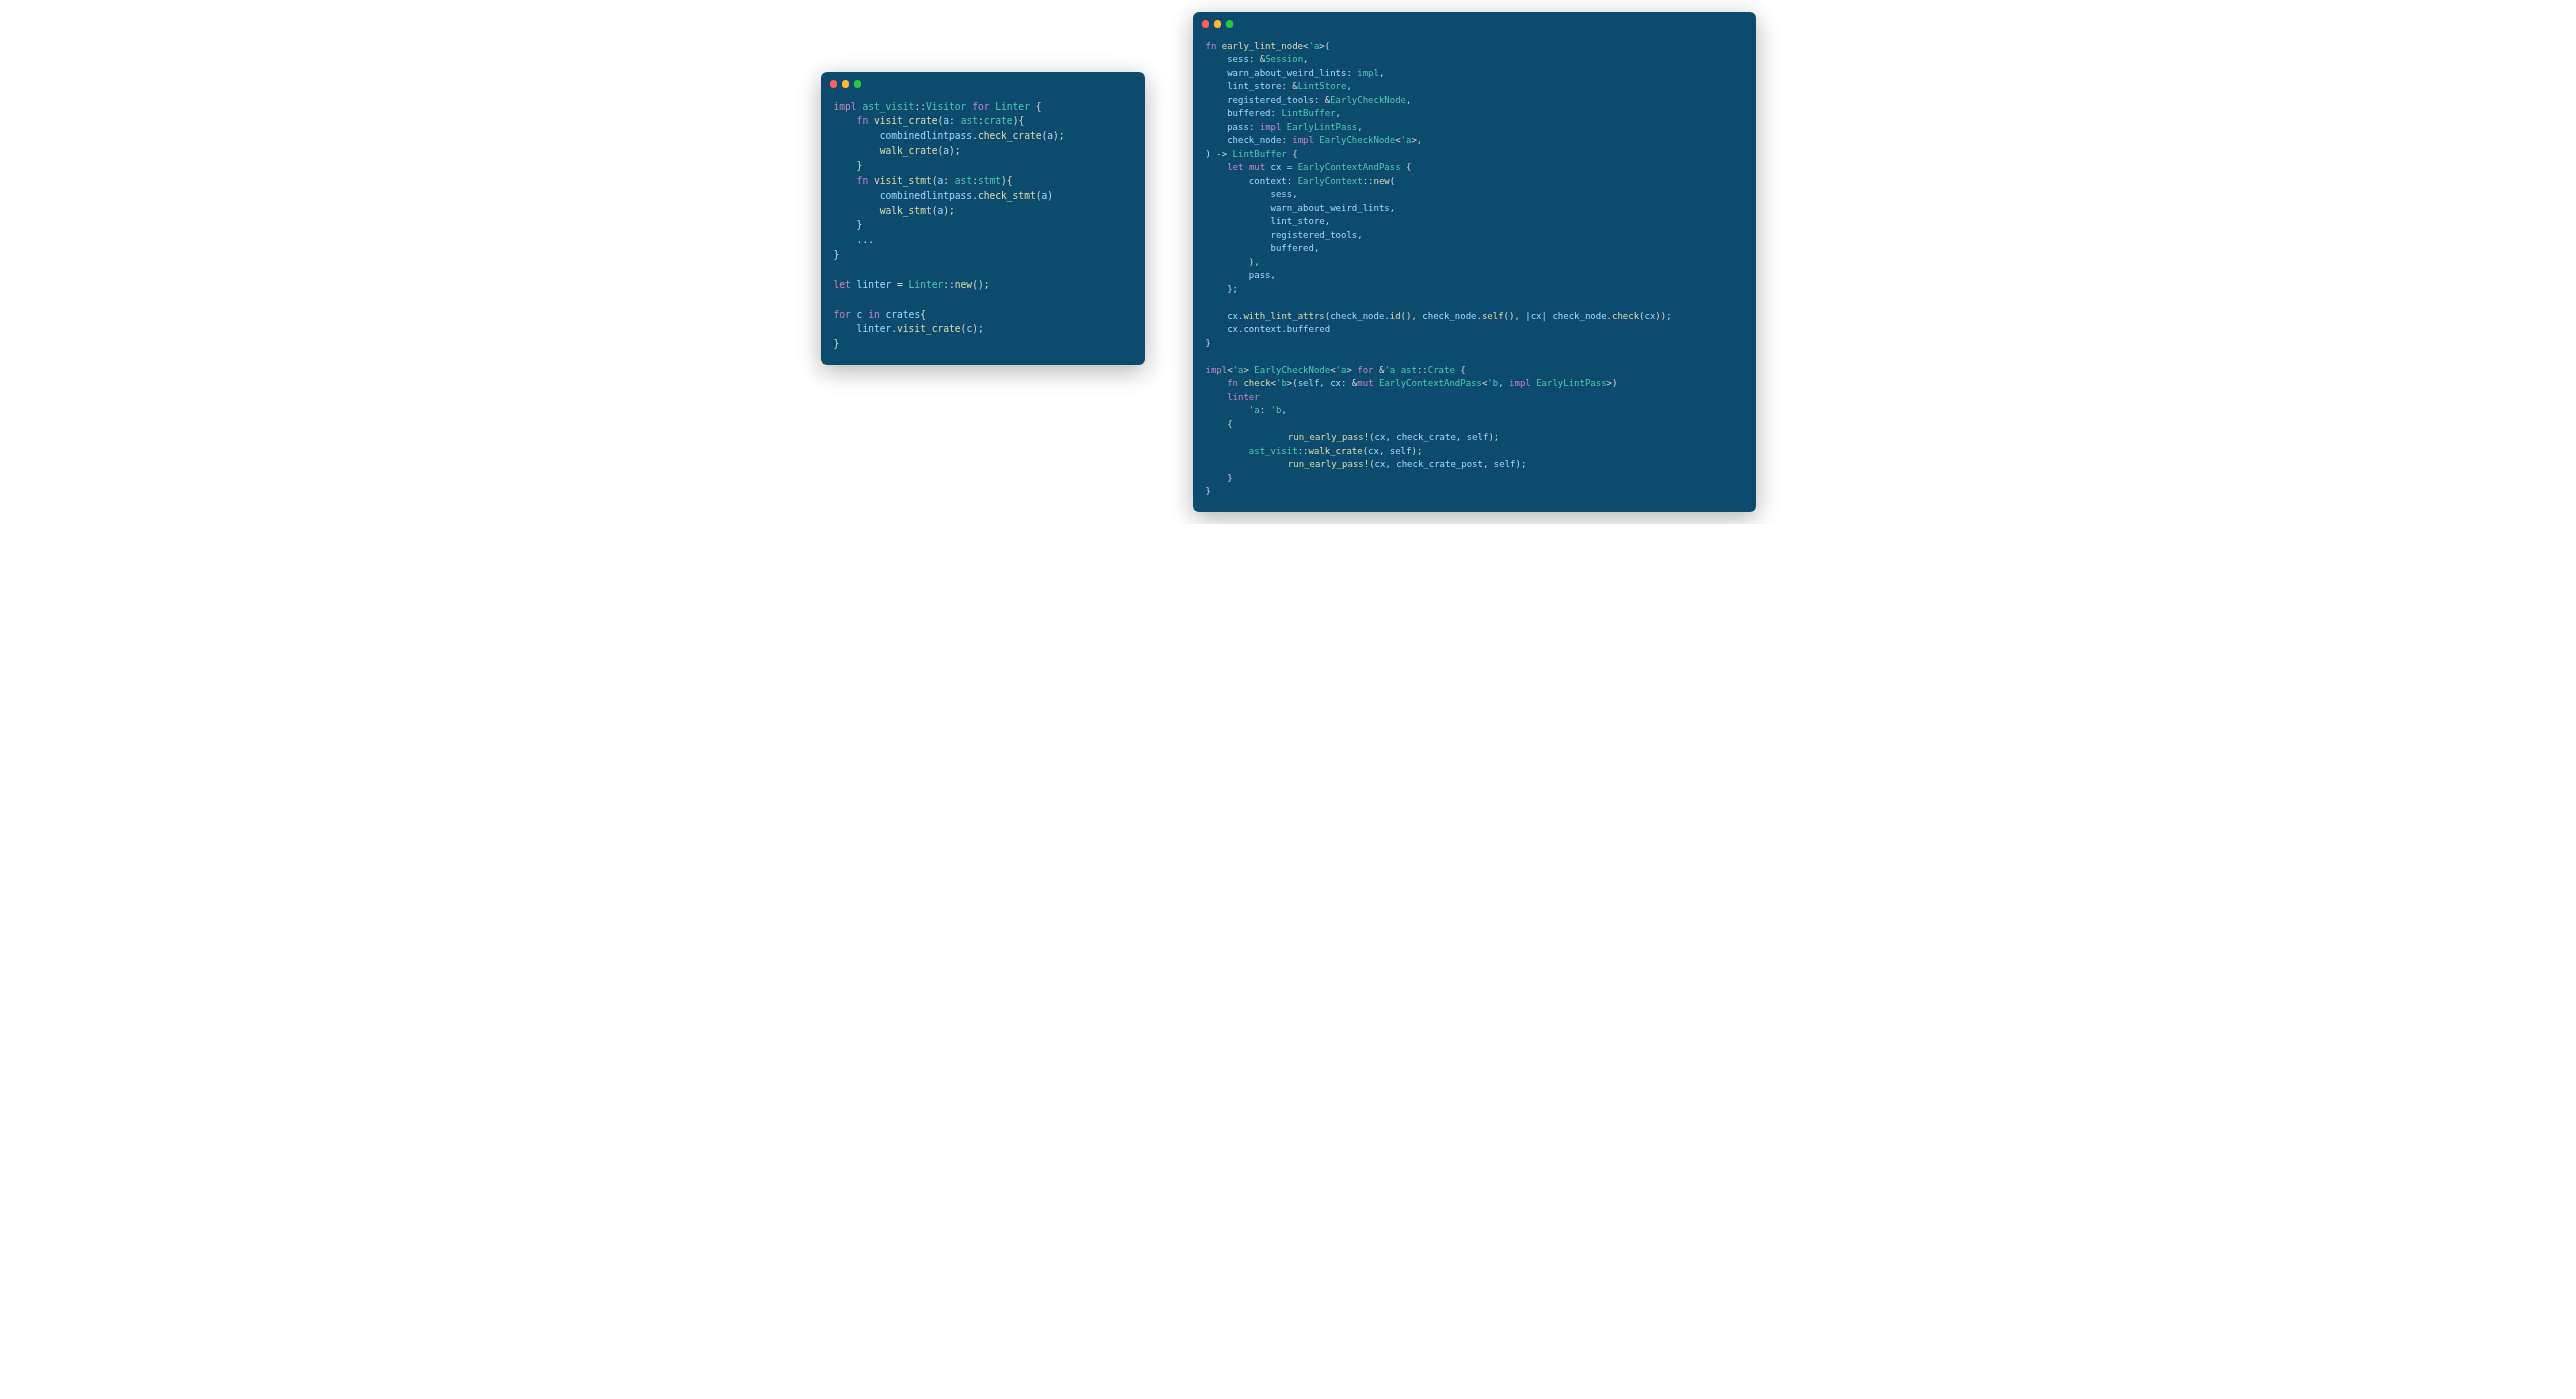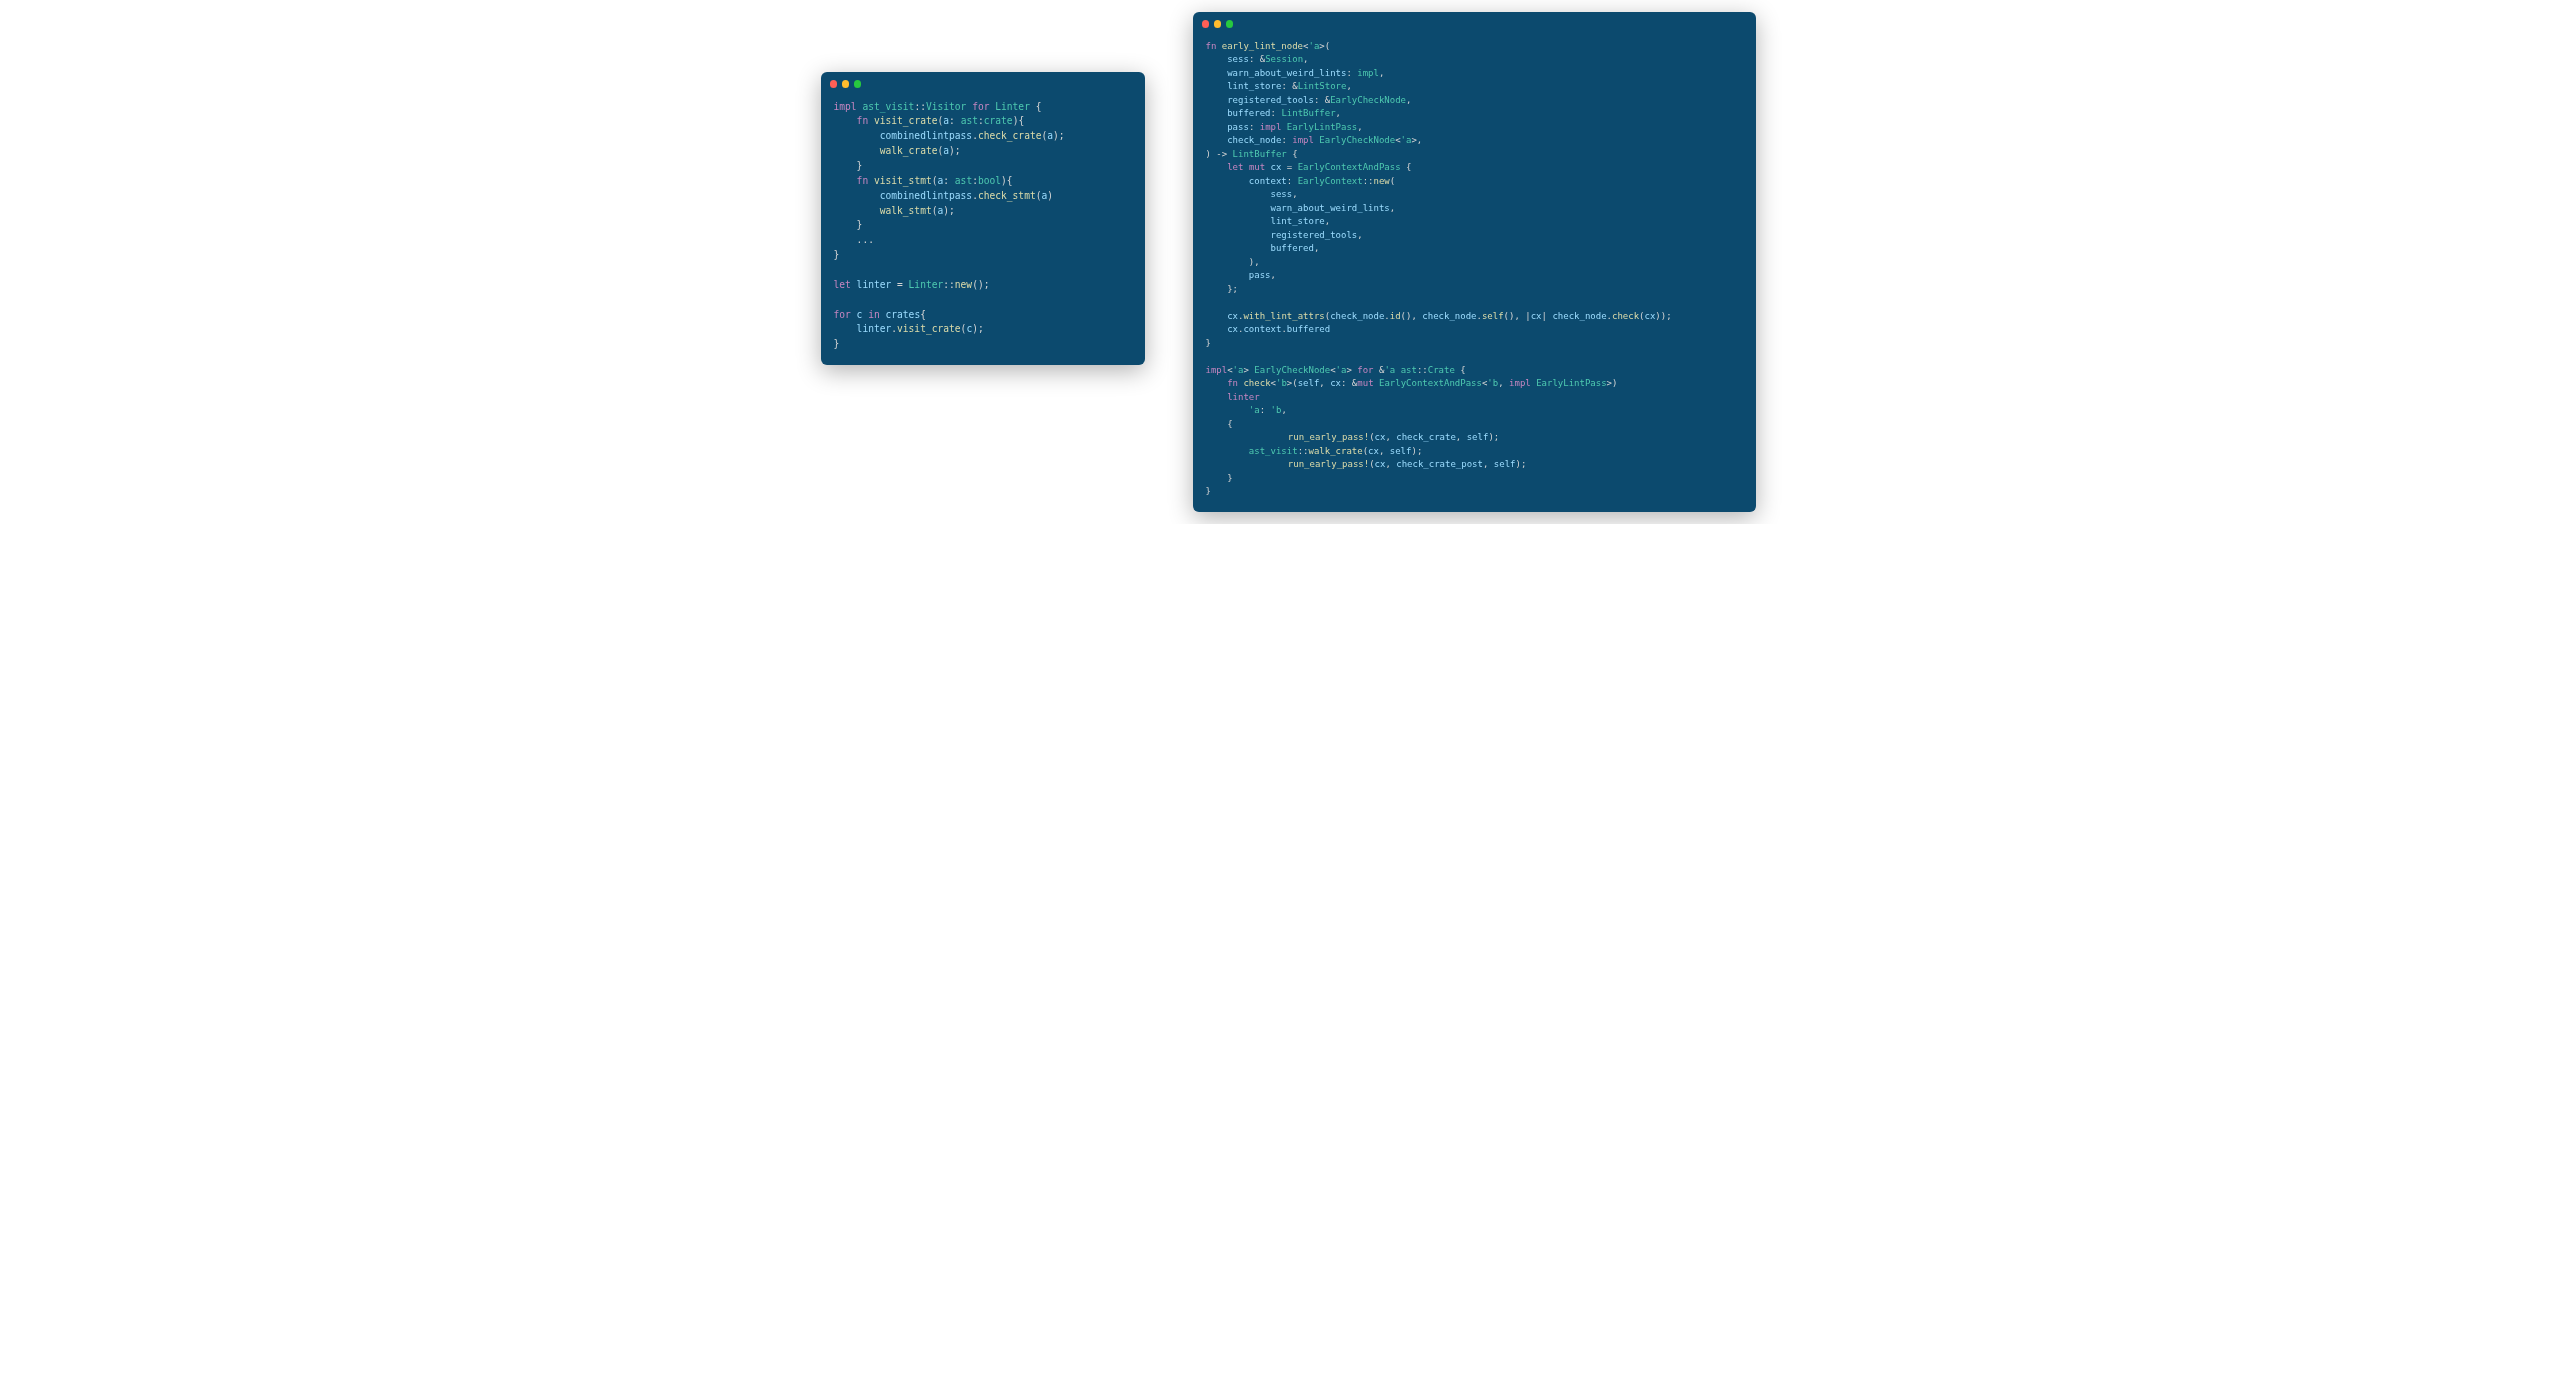--- a/index.html
+++ b/index.html
@@ -65,21 +65,21 @@
   <div class="titlebar">
     <div class="traffic-light tl-red"></div>
     <div class="traffic-light tl-yellow"></div>
     <div class="traffic-light tl-green"></div>
   </div>
   <pre class="code"><span class="kw">impl</span> <span class="ns">ast_visit</span>::<span class="type">Visitor</span> <span class="kw">for</span> <span class="type">Linter</span> {
     <span class="kw">fn</span> <span class="fn-name">visit_crate</span>(<span class="var">a</span>: <span class="ns">ast</span>:<span class="type">crate</span>){
         <span class="var">combinedlintpass</span>.<span class="fn-name">check_crate</span>(<span class="var">a</span>);
         <span class="fn-name">walk_crate</span>(<span class="var">a</span>);
     }
-    <span class="kw">fn</span> <span class="fn-name">visit_stmt</span>(<span class="var">a</span>: <span class="ns">ast</span>:<span class="type">bool</span>){
+    <span class="kw">fn</span> <span class="fn-name">visit_stmt</span>(<span class="var">a</span>: <span class="ns">ast</span>:<span class="type">stmt</span>){
         <span class="var">combinedlintpass</span>.<span class="fn-name">check_stmt</span>(<span class="var">a</span>)
         <span class="fn-name">walk_stmt</span>(<span class="var">a</span>);
     }
     ...
 }
 
 <span class="kw">let</span> <span class="var">linter</span> = <span class="type">Linter</span>::<span class="fn-name">new</span>();
 
 <span class="kw">for</span> <span class="var">c</span> <span class="kw">in</span> <span class="var">crates</span>{
     <span class="var">linter</span>.<span class="fn-name">visit_crate</span>(<span class="var">c</span>);

